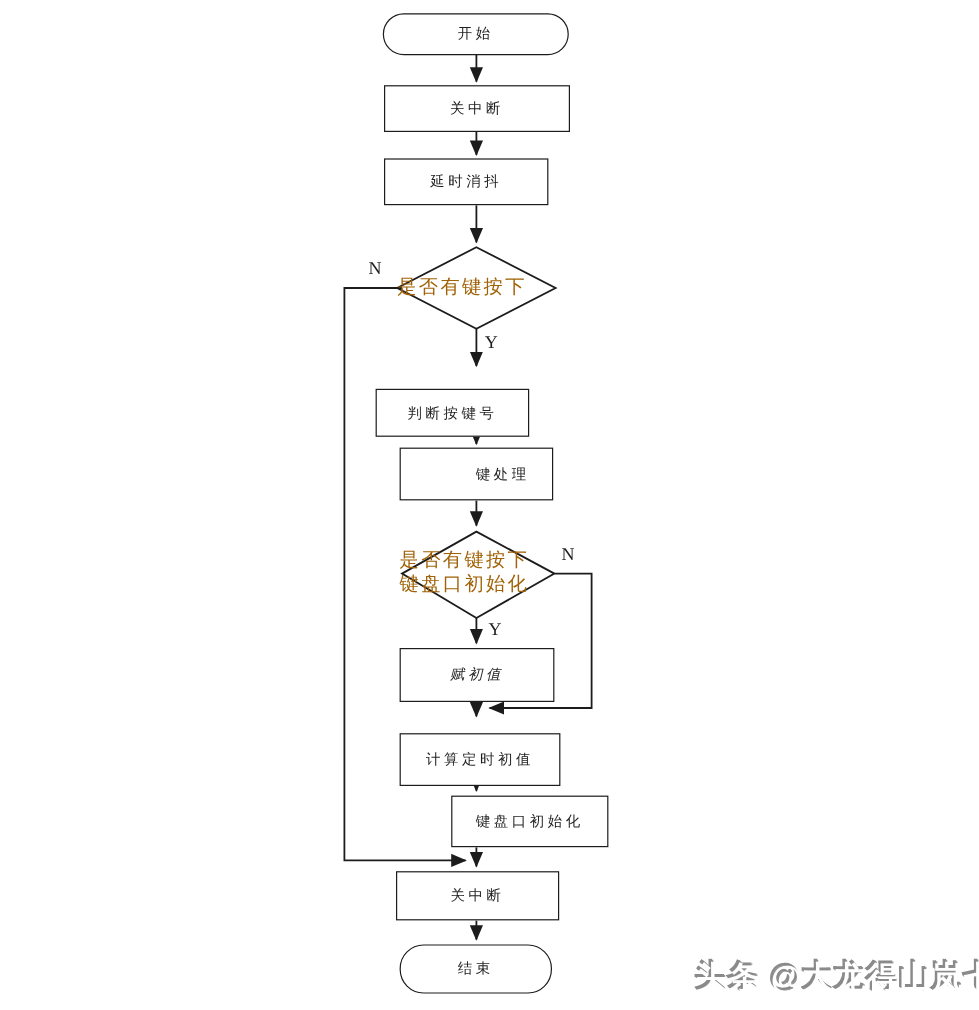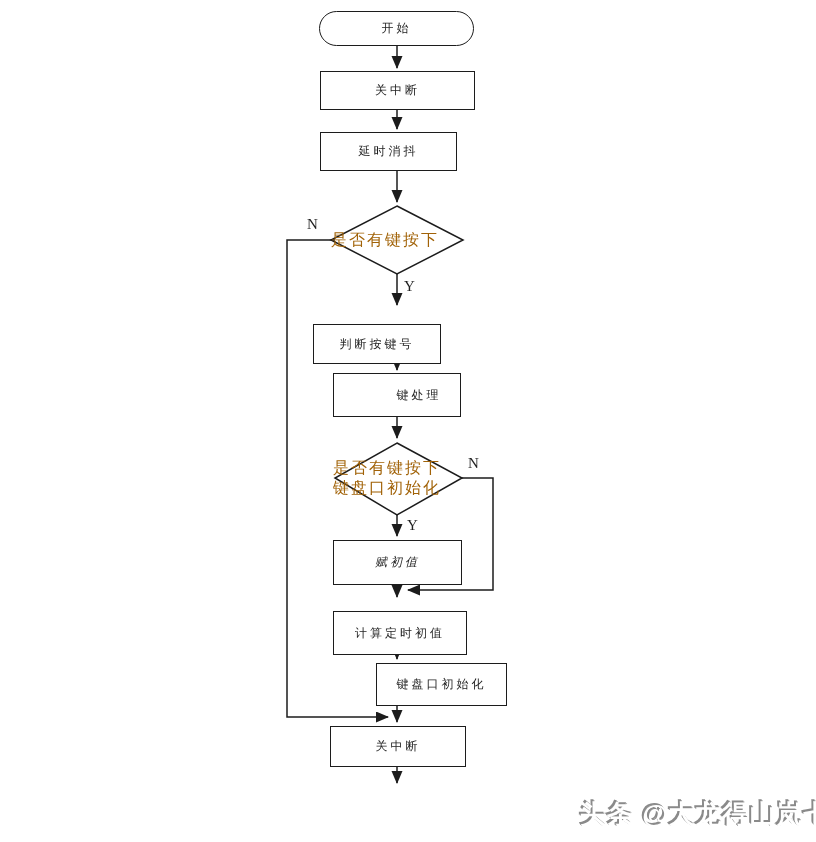--- a/index.html
+++ b/index.html
@@ -128,20 +128,23 @@
   </div>
 
   <div class="node" style="left:332px; top:663px; width:131px; height:43px;margin-left:44px;">
     <span>键盘口初始化</span>
   </div>
 
   <div class="node" style="left:330px; top:726px; width:136px; height:41px;">
     <span>关中断</span>
   </div>
 
+  <div class="node terminator" style="left:333px; top:787px; width:127px; height:41px; border-radius:20px;">
+    <span>结束</span>
+  </div>
 
   <div class="branch-label" style="left:307px; top:216px;">N</div>
   <div class="branch-label" style="left:404px; top:278px;">Y</div>
   <div class="branch-label" style="left:468px; top:455px;">N</div>
   <div class="branch-label" style="left:407px; top:517px;">Y</div>
 
   <div class="watermark">头条 @大龙得山岚七七</div>
 
 </div>
 

